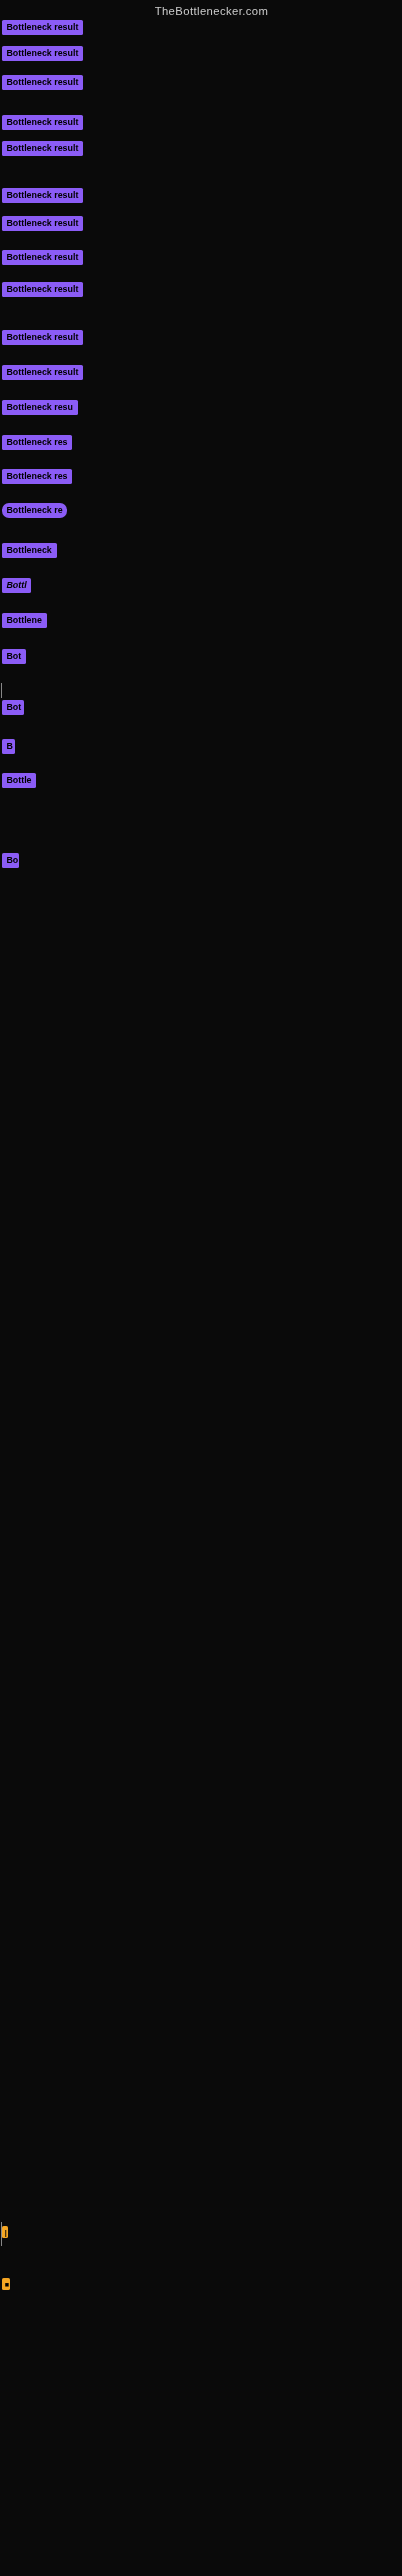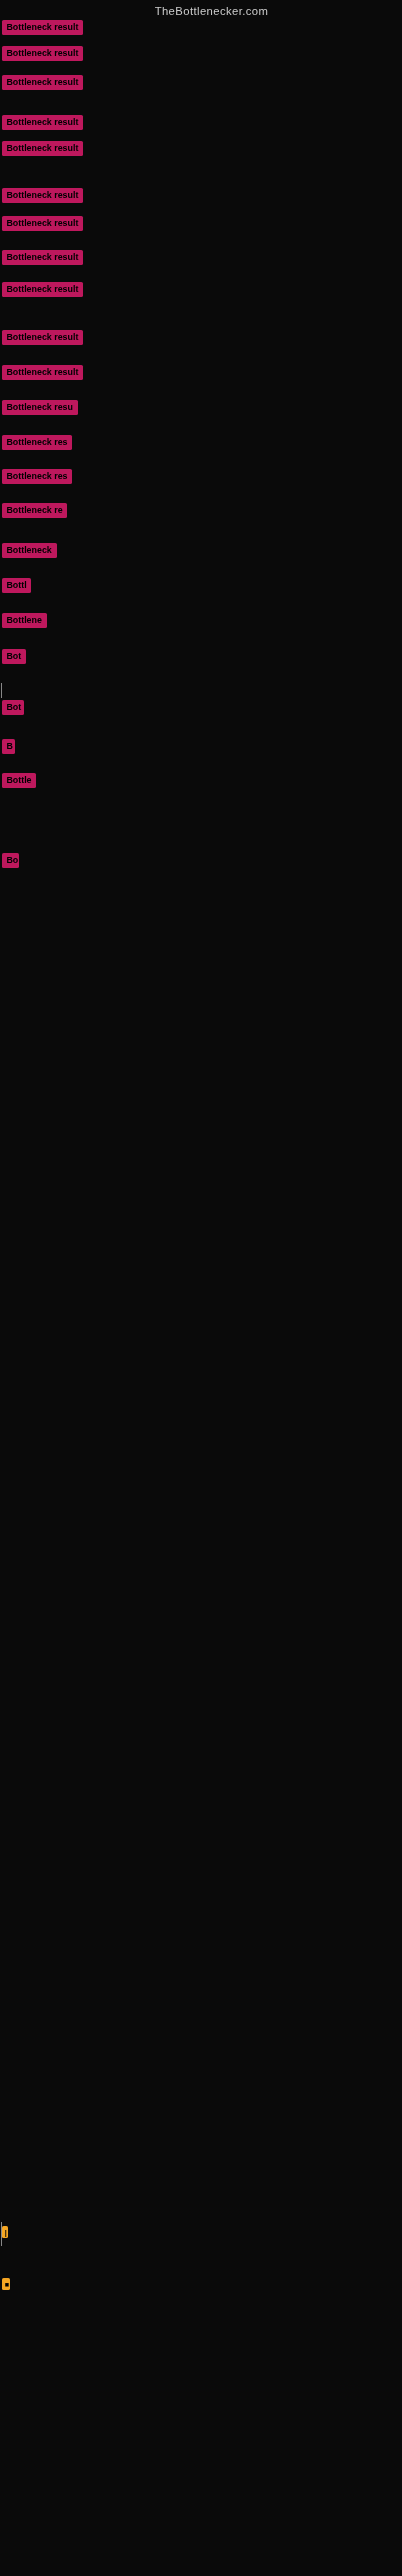--- a/index.html
+++ b/index.html
@@ -17,21 +17,21 @@
     .site-title {
       color: #cccccc;
       font-size: 11.3px;
       text-align: center;
       padding: 4.8px 0;
       letter-spacing: 0.4px;
       margin-left: 20px;
     }
     .bottleneck-badge {
       display: inline-block;
-      background-color: #be185d;
+      background-color: #8b5cf6;
       color: #000;
       font-size: 8.9px;
       font-weight: bold;
       padding: 2.4px 4.8px;
       border-radius: 1.6px;
       white-space: nowrap;
       overflow: hidden;
     }
     .row {
       position: absolute;
@@ -71,23 +71,23 @@
     <div class="row" style="top: 141px;"><span class="bottleneck-badge" style="max-width: 89px;">Bottleneck result</span></div>
     <div class="row" style="top: 188px;"><span class="bottleneck-badge" style="max-width: 89px;">Bottleneck result</span></div>
     <div class="row" style="top: 216px;"><span class="bottleneck-badge" style="max-width: 89px;">Bottleneck result</span></div>
     <div class="row" style="top: 250px;"><span class="bottleneck-badge" style="max-width: 89px;">Bottleneck result</span></div>
     <div class="row" style="top: 282px;"><span class="bottleneck-badge" style="max-width: 86px;">Bottleneck result</span></div>
     <div class="row" style="top: 330px;"><span class="bottleneck-badge" style="max-width: 84px;">Bottleneck result</span></div>
     <div class="row" style="top: 365px;"><span class="bottleneck-badge" style="max-width: 81px;">Bottleneck result</span></div>
     <div class="row" style="top: 400px;"><span class="bottleneck-badge" style="max-width: 77px;">Bottleneck resu</span></div>
     <div class="row" style="top: 435px;"><span class="bottleneck-badge" style="max-width: 72px;">Bottleneck res</span></div>
     <div class="row" style="top: 469px;"><span class="bottleneck-badge" style="max-width: 71px;">Bottleneck res</span></div>
-    <div class="row" style="top: 503px;"><span class="bottleneck-badge" style="max-width: 66px;">Bottleneck re</span></div>
+    <div class="row" style="top: 503px;"><span class="bottleneck-badge" style="max-width: 66px; border-radius: 7px;">Bottleneck re</span></div>
     <div class="row" style="top: 543px;"><span class="bottleneck-badge" style="max-width: 56px; text-align: right;">Bottleneck</span></div>
-    <div class="row" style="top: 578px;"><span class="bottleneck-badge" style="max-width: 35px;">Bottl</span></div>
+    <div class="row" style="top: 578px; font-style: italic;"><span class="bottleneck-badge" style="max-width: 35px;">Bottl</span></div>
     <div class="row" style="top: 613px;"><span class="bottleneck-badge" style="max-width: 47px;">Bottlene</span></div>
     <div class="row" style="top: 649px;"><span class="bottleneck-badge" style="max-width: 26px;">Bot</span></div>
     <div class="row" style="top: 700px;"><span class="bottleneck-badge" style="max-width: 22.5px;">Bot</span></div>
     <div class="row" style="top: 739px;"><span class="bottleneck-badge" style="max-width: 13px;">B</span></div>
     <div class="row" style="top: 773px;"><span class="bottleneck-badge" style="max-width: 37px;">Bottle</span></div>
     <div class="row" style="top: 853px; text-decoration: underline;"><span class="bottleneck-badge" style="max-width: 17.7px;">Bo</span></div>
   </div>
 <div id="small-badges-container">
     <span class="small-badge" style="top: 2226px; max-width: 3.2px;">|</span>
     <span class="small-badge" style="top: 2278px; max-width: 8px;">■</span>

